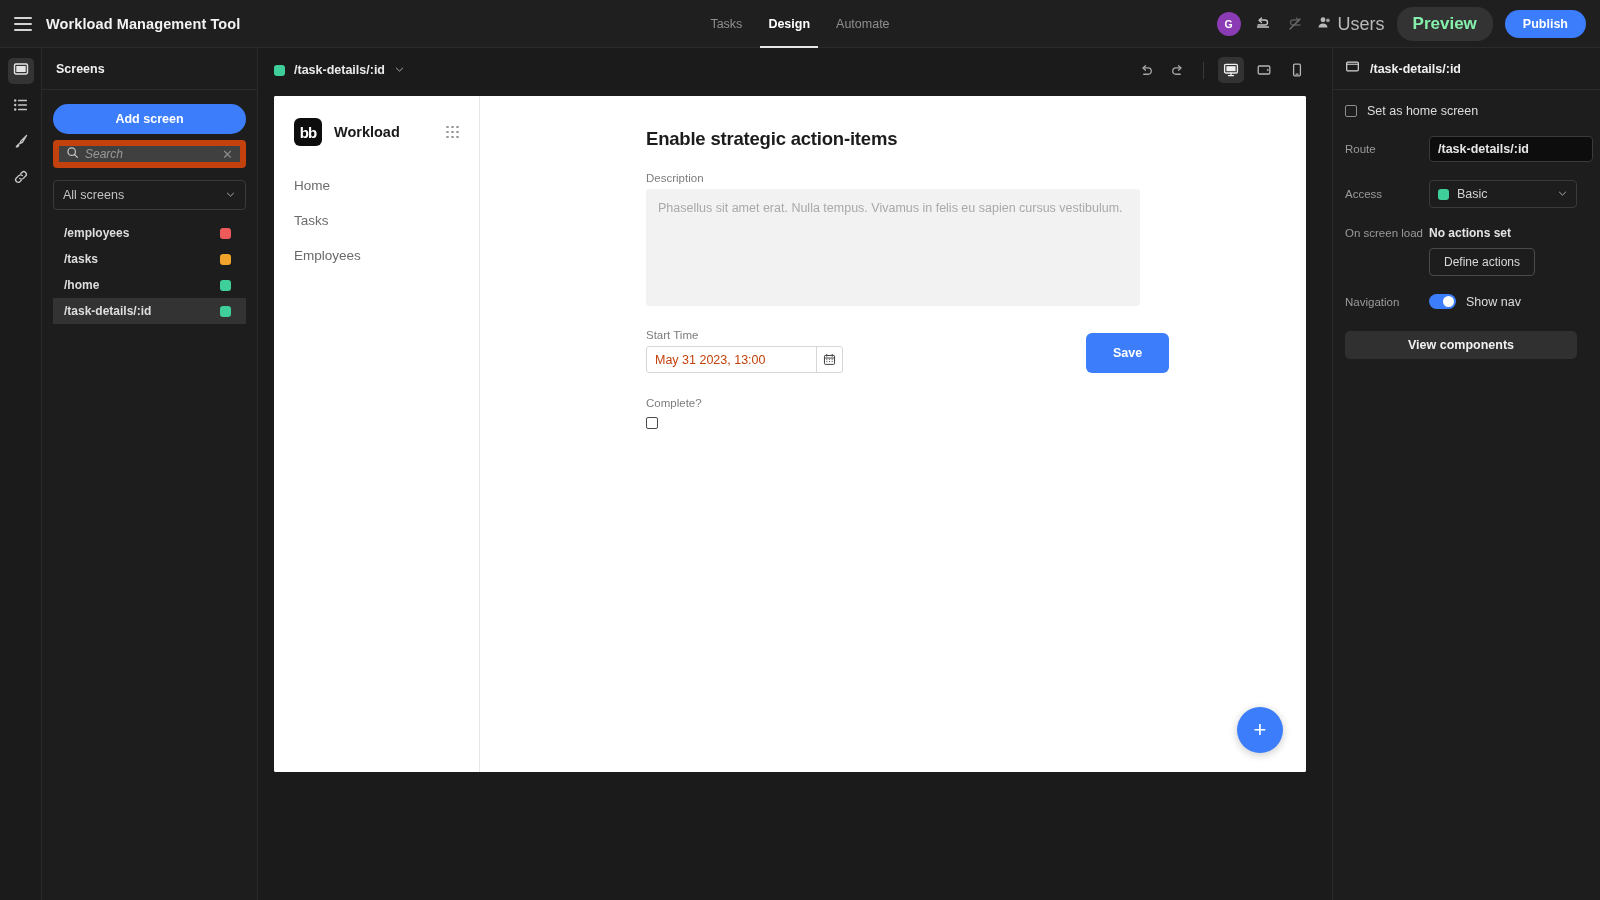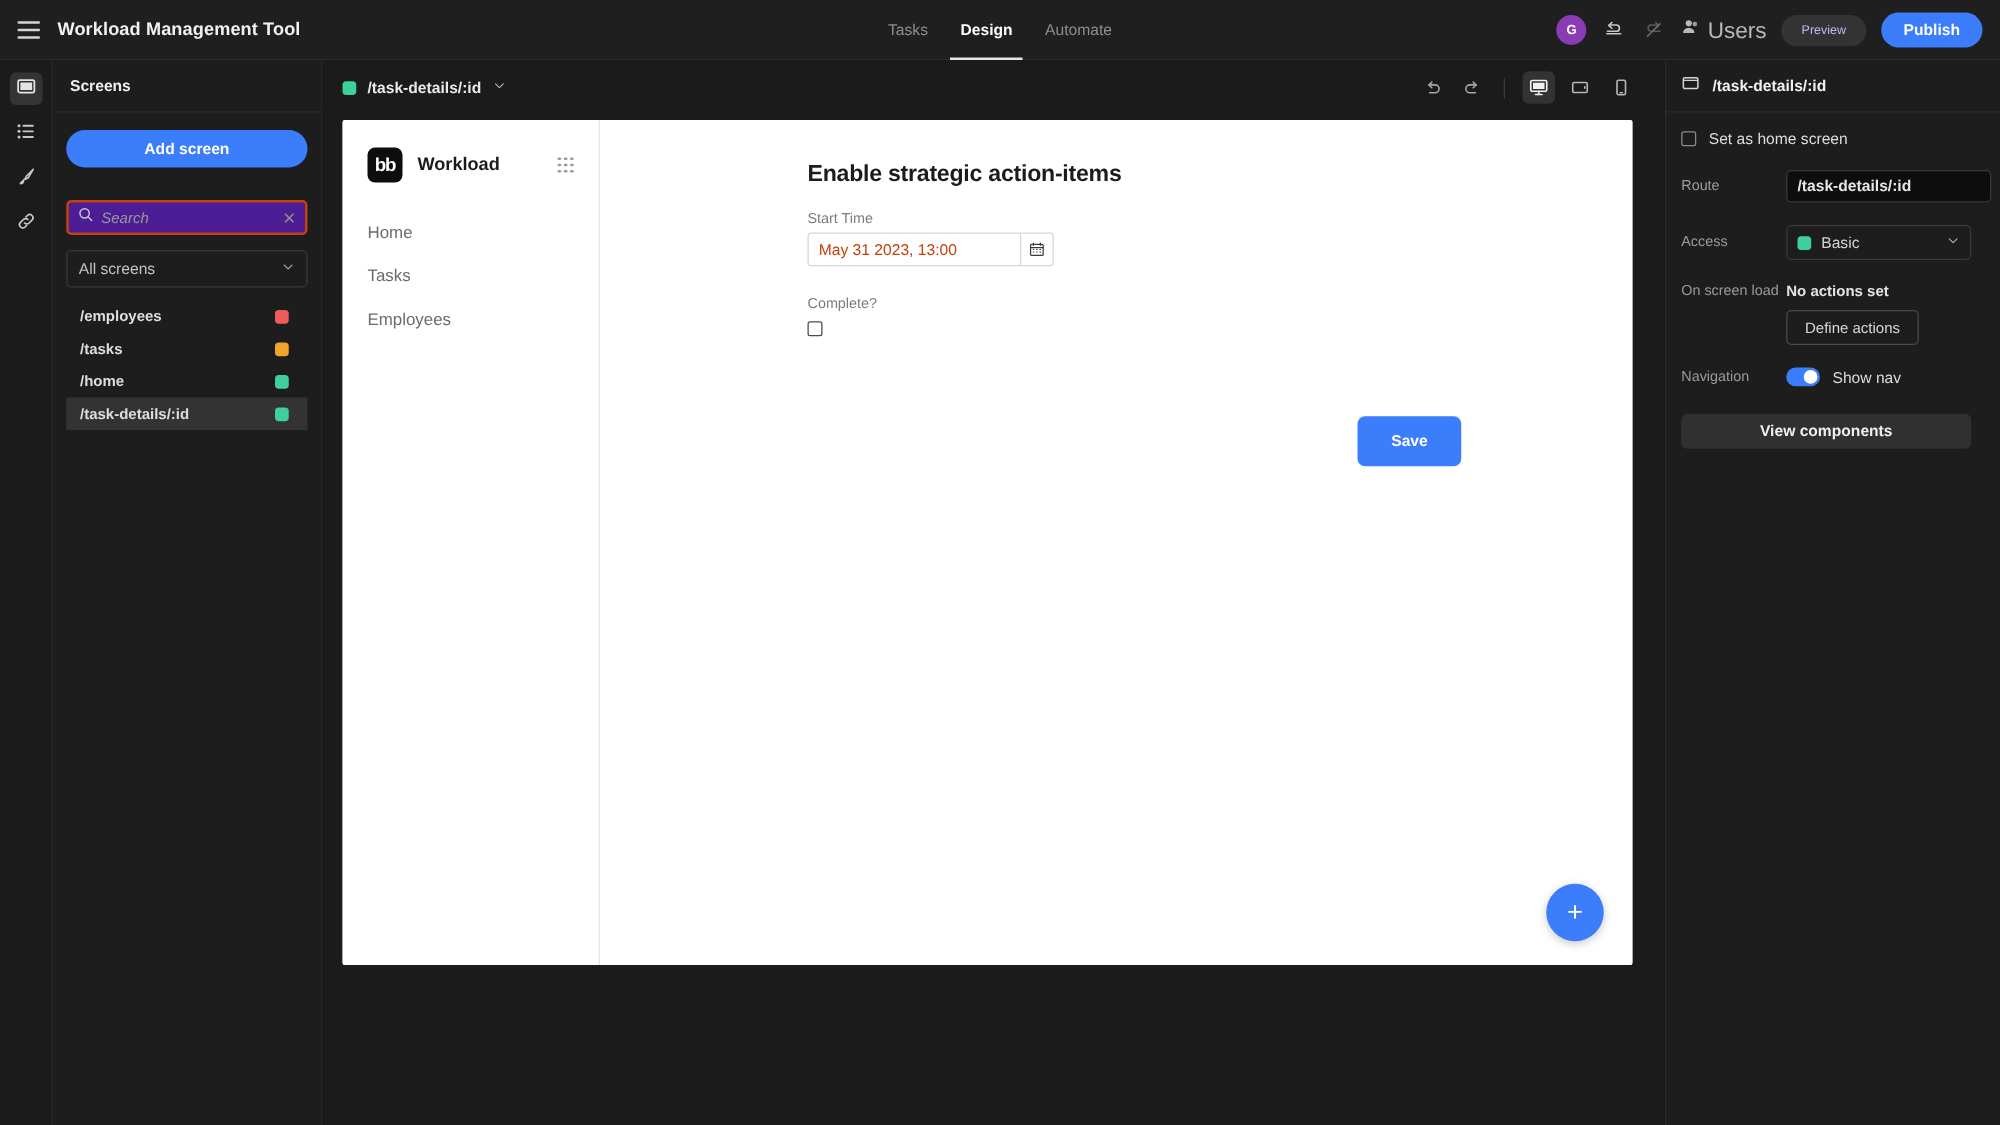--- a/index.html
+++ b/index.html
@@ -46,21 +46,21 @@
   }
   .avatar {
     width: 24px; height: 24px; border-radius: 50%;
     background: #8b3cb5; color: #fff; font-size: 10.5px; font-weight: bold;
     display: flex; align-items: center; justify-content: center; cursor: pointer;
   }
   .ticon { width: 20px; height: 20px; display:flex; align-items:center; justify-content:center; cursor: pointer; }
   .users-btn { display: flex; align-items: center; gap: 6px; cursor: pointer; }
   .users-btn .lbl { font-size: 18px; color: #b9b9b9; }
   .btn-preview {
-    background: #333333; color: #c4b5fd; font-size: 10px; font-weight: normal;
+    background: #333333; color: #86efac; font-size: 17px; font-weight: bold;
     padding: 7px 16px; border-radius: 16px; cursor: pointer; border: none;
     font-family: inherit;
   }
   .btn-publish {
     background: #3c7dfb; color: #fff; font-size: 12.5px; font-weight: bold;
     padding: 7px 18px; border-radius: 16px; cursor: pointer; border: none;
     font-family: inherit;
   }
 
   
@@ -86,22 +86,22 @@
     border-bottom: 1px solid #2a2a2a;
   }
   .screens-head .t { font-size: 12.5px; font-weight: bold; color: #f0f0f0; }
   .screens-body { padding: 14px 11px 0 11px; }
   .add-screen {
     width: 100%; background: #3c7dfb; color: #fff; border: none;
     font-family: inherit; font-size: 12.5px; font-weight: bold;
     padding: 8px 0; border-radius: 15px; cursor: pointer;
   }
   .search-box {
-    margin-top: 26px; height: 28px; background: #4c1d95;
-    border: 2px solid #c2410c; border-radius: 4px;
+    margin-top: 6px; height: 28px; background: #404040;
+    border: 6px solid #c2410c; border-radius: 4px;
     display: flex; align-items: center; padding: 0 7px; gap: 6px;
   }
   .search-box .sv { flex: 1; font-size: 12px; color: #9a9a9a; font-style: italic; }
   .search-box .xc { color: #8b8b8b; font-size: 13px; cursor: pointer; }
   .filter-select {
     margin-top: 12px; height: 30px; border: 1px solid #3a3a3a; border-radius: 4px;
     display: flex; align-items: center; justify-content: space-between;
     padding: 0 9px; cursor: pointer;
   }
   .filter-select .fv { font-size: 12.5px; color: #c2c2c2; }
@@ -474,20 +474,24 @@
         <a>Home</a>
         <a>Tasks</a>
         <a>Employees</a>
       </div>
     </div>
 
     <div class="app-body">
       <div class="form-wrap">
         <div class="form-title">Enable strategic action-items</div>
 
+        <div class="fld">
+          <div class="fld-label">Description</div>
+          <textarea class="ta" placeholder="Phasellus sit amet erat. Nulla tempus. Vivamus in felis eu sapien cursus vestibulum." style=""></textarea>
+        </div>
 
         <div class="row2">
           <div class="col-left">
             <div class="fld-label">Start Time</div>
             <div class="dt-input">
               <div class="val">May 31 2023, 13:00</div>
               <div class="cal">
                 <svg width="13" height="13" viewBox="0 0 16 16">
                   <rect x="1.8" y="3" width="12.4" height="11" rx="1" fill="none" stroke="currentColor" stroke-width="1.2"></rect>
                   <path d="M1.8 6.2h12.4" stroke="currentColor" stroke-width="1.2"></path>

